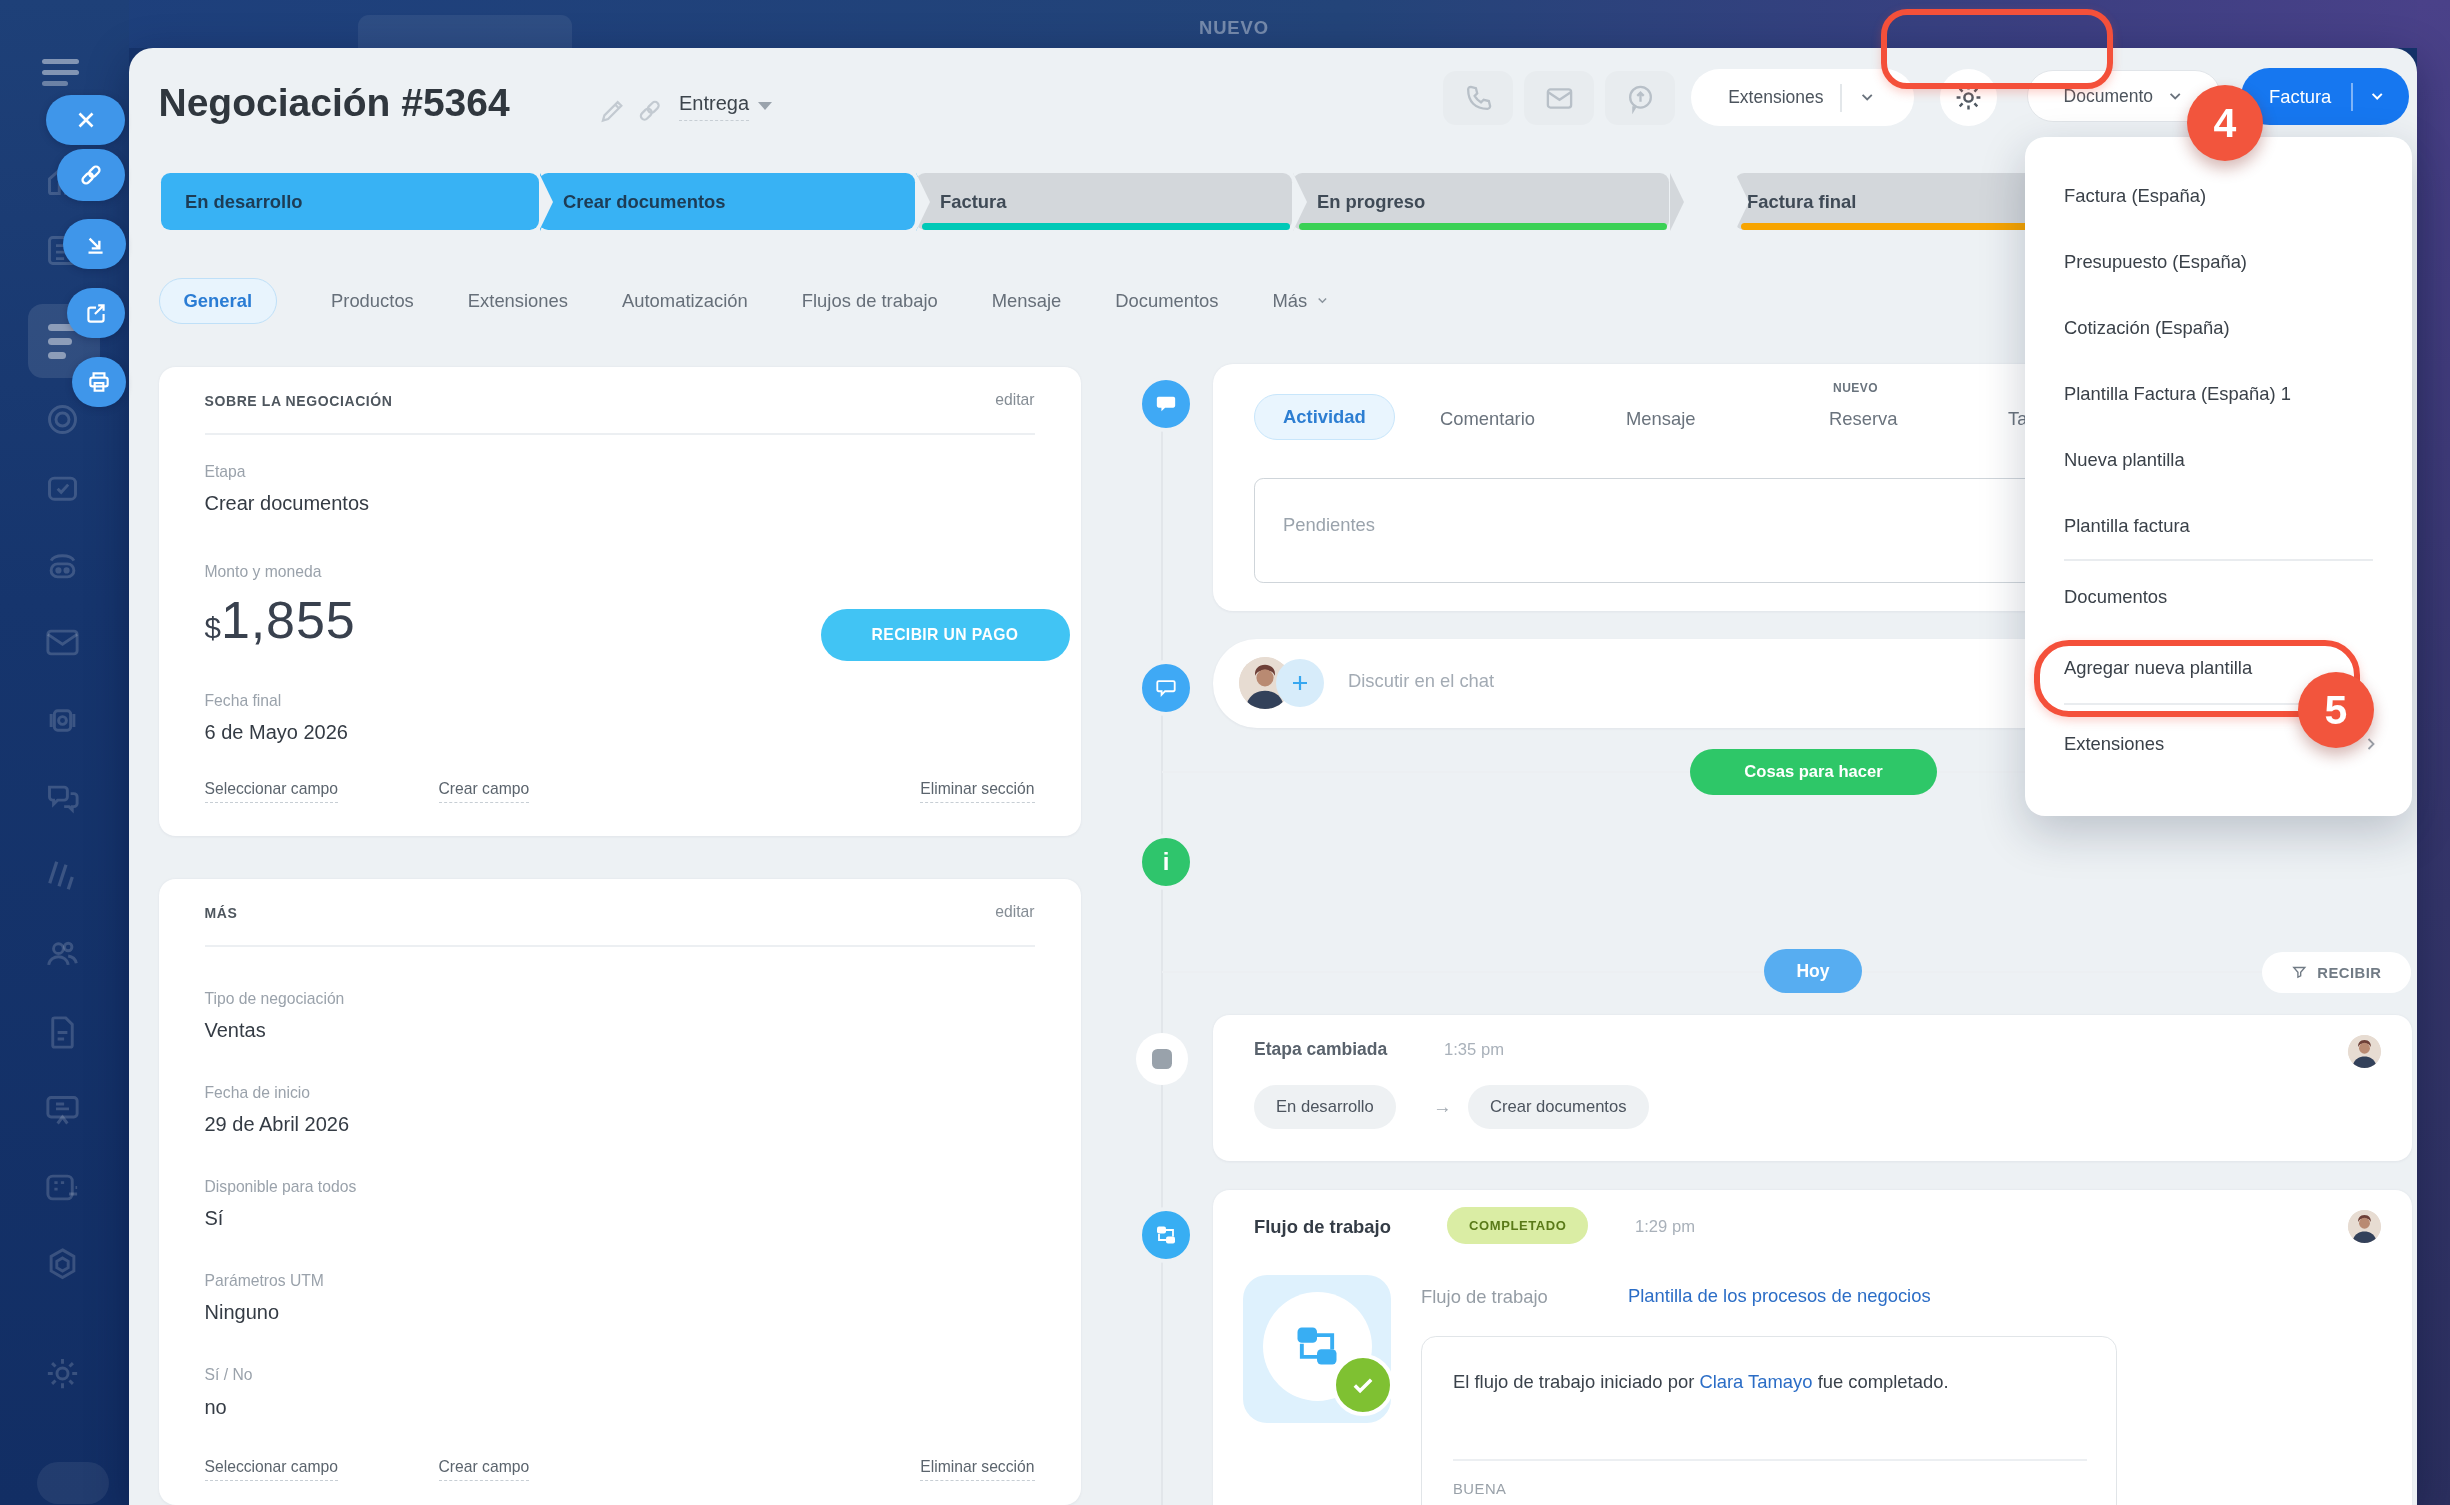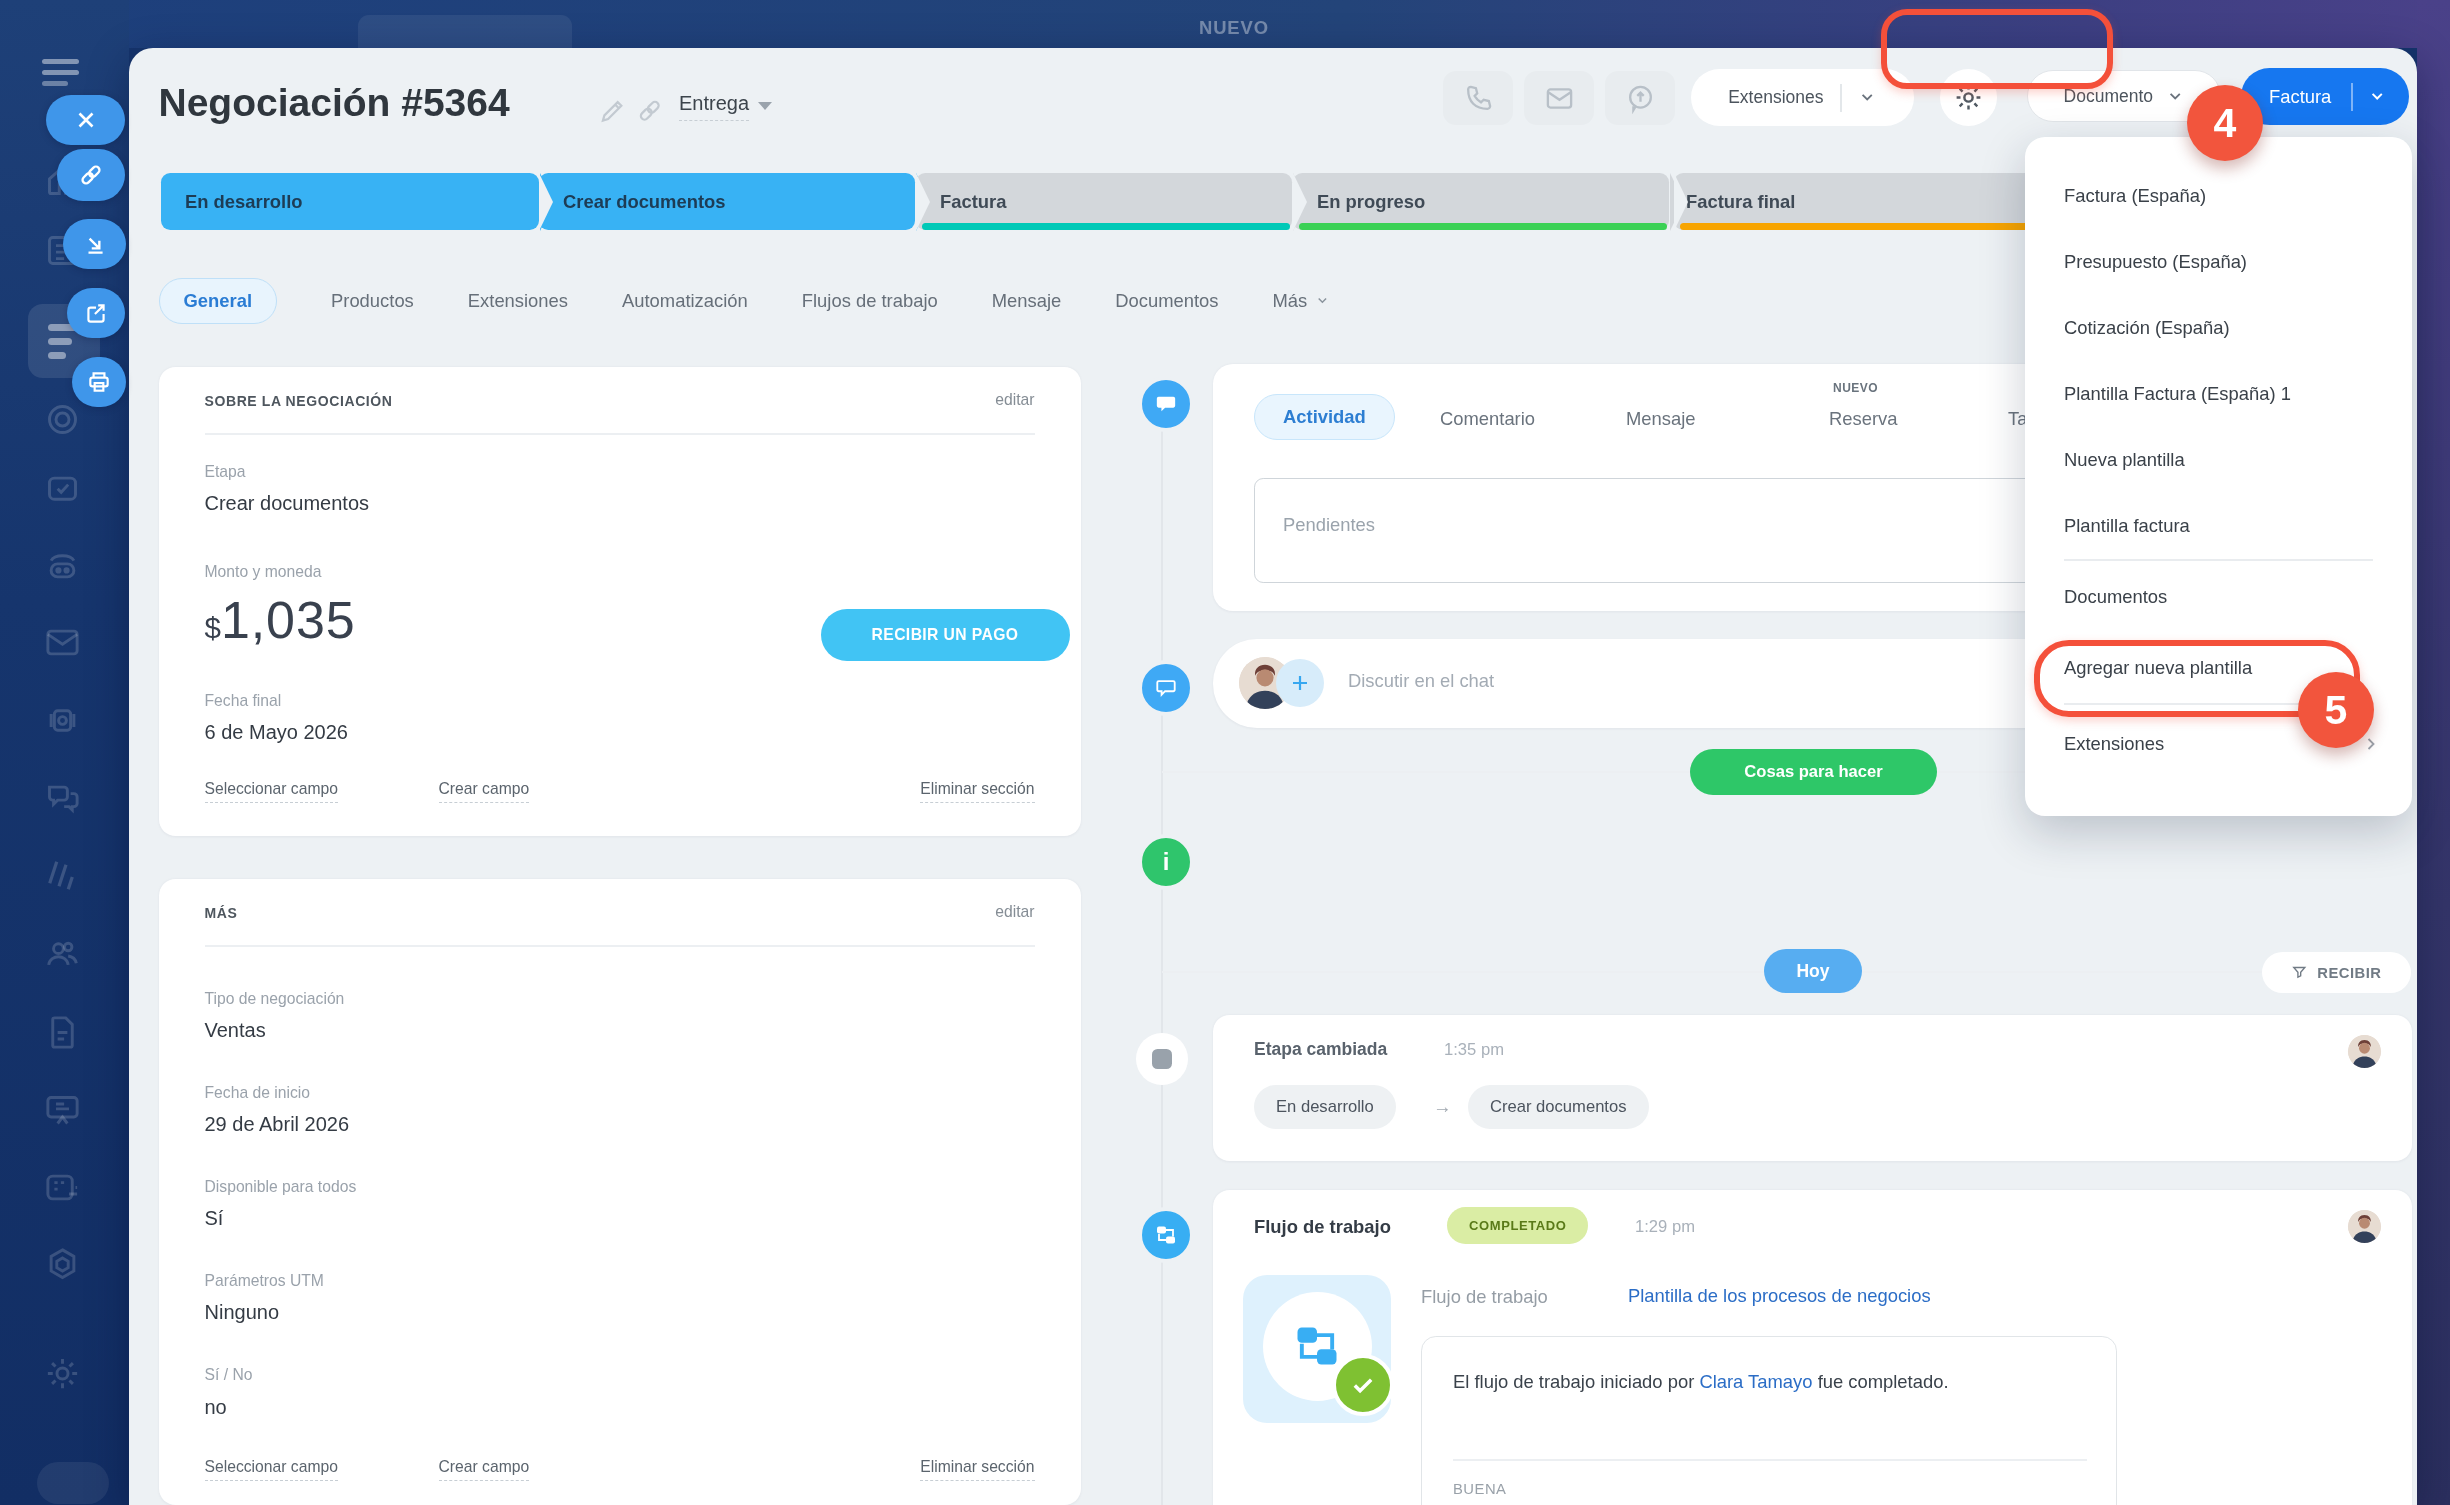--- a/index.html
+++ b/index.html
@@ -283,21 +283,21 @@
       <span class="arrow"></span>
       <span class="notch"></span>
     <span class="underbar" style="background:#00c9b7;"></span>
     </div>
   <div class="abs stage gray" style="left:1164px;top:125px;width:352px;">
     <span>En progreso</span>
       <span class="arrow"></span>
       <span class="notch"></span>
     <span class="underbar" style="background:#3bd155;"></span>
     </div>
-  <div class="abs stage gray" style="left:1545px;top:125px;width:360px;padding-left:12px;">
+  <div class="abs stage gray" style="left:1606px;top:125px;width:360px;padding-left:12px;">
     <span>Factura final</span>
       <span class="notch"></span>
     <span class="underbar" style="background:#f7a400;"></span>
     </div>
 
   <div class="abs tabs" style="left:29.5px;top:225px;height:55px;">
     <span class="tab active">General</span>
     <span class="tab">Productos</span>
     <span class="tab">Extensiones</span>
     <span class="tab">Automatización</span>
@@ -314,21 +314,21 @@
 
   <div class="abs card" style="left:29.5px;top:319px;width:922px;height:469px;">
     <div class="abs cardhead" style="left:46px;top:26px;">SOBRE LA NEGOCIACIÓN</div>
     <div class="abs editlink" style="right:46px;top:24px;">editar</div>
     <div class="abs hline" style="left:46px;right:46px;top:66px;"></div>
     <div class="abs flabel" style="left:46px;top:96px;">Etapa</div>
     <div class="abs fvalue" style="left:46px;top:125px;">Crear documentos</div>
     <div class="abs flabel" style="left:46px;top:196px;">Monto y moneda</div>
     <div class="abs" style="left:46px;top:223px;display:flex;align-items:baseline;color:#39414e;">
       <span style="font-size:29.5px;">$</span>
-        <span style="font-size:52px;letter-spacing:0.9px;">1,035</span>
+        <span style="font-size:52px;letter-spacing:0.9px;">1,855</span>
     </div>
     <div class="abs paybtn" style="left:662px;top:242px;width:249px;height:52px;">RECIBIR UN PAGO</div>
     <div class="abs flabel" style="left:46px;top:325px;">Fecha final</div>
     <div class="abs fvalue" style="left:46px;top:354px;">6 de Mayo 2026</div>
     <div class="abs dashlink" style="left:46px;top:413px;">Seleccionar campo</div>
     <div class="abs dashlink" style="left:280px;top:413px;">Crear campo</div>
     <div class="abs dashlink" style="right:46px;top:413px;">Eliminar sección</div>
   </div>
 
   <div class="abs card" style="left:29.5px;top:831px;width:922px;height:626px;">

